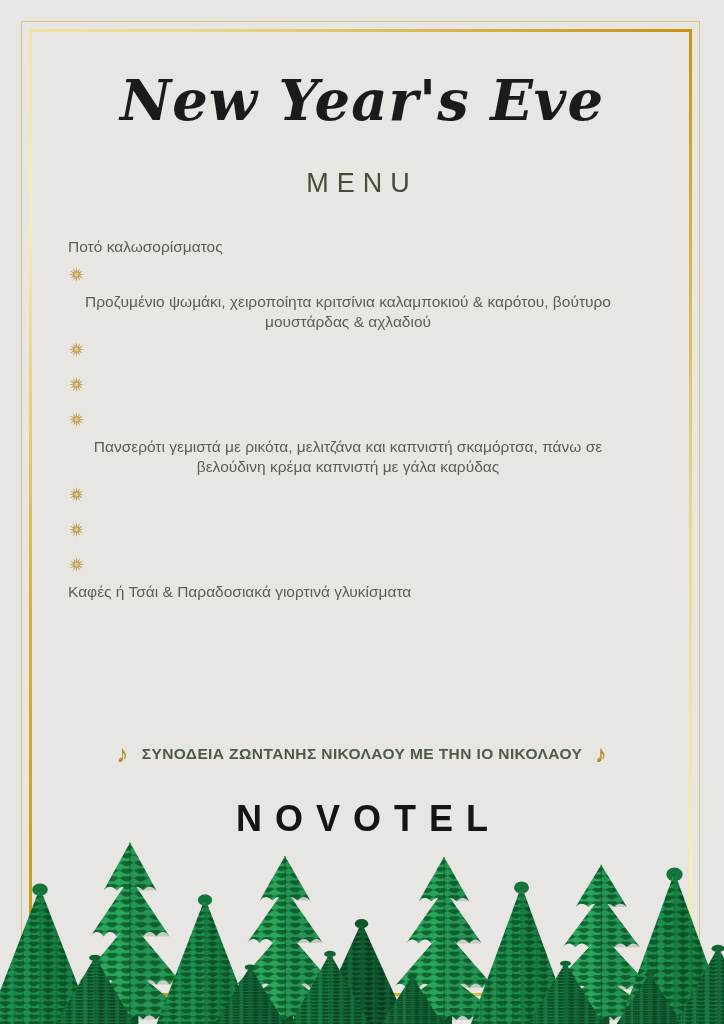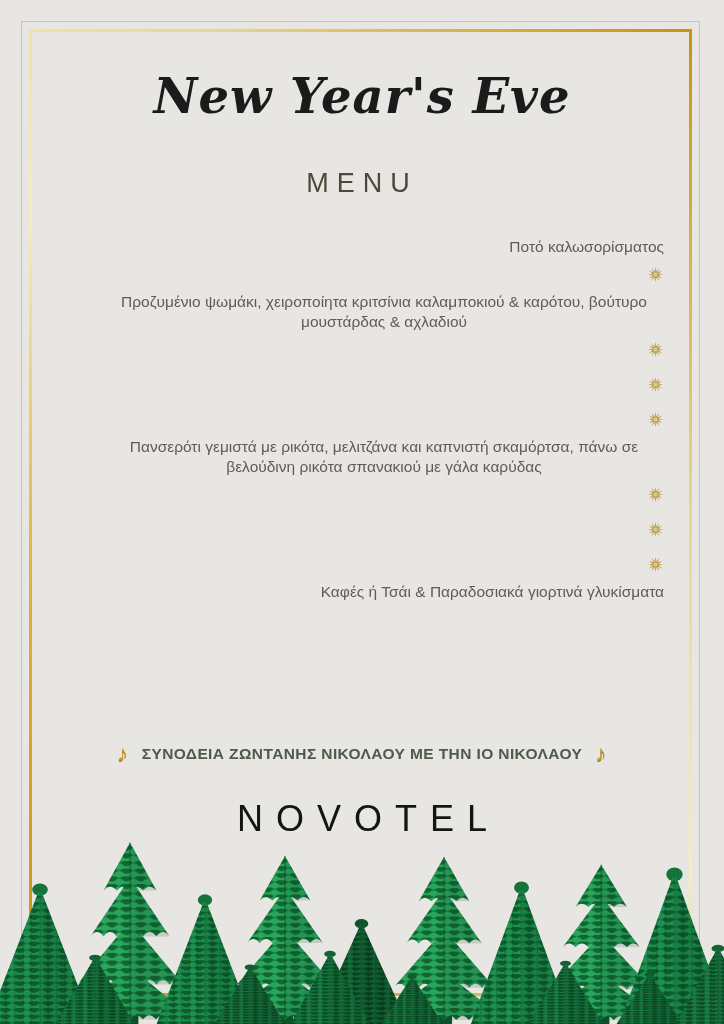--- a/index.html
+++ b/index.html
@@ -14,47 +14,47 @@
   }
   .frame-inner{
     position:absolute;inset:29px 32px 28px 29px;
     border:3.5px solid;
     border-image:linear-gradient(225deg,#c8930e 0%,#e8d78e 30%,#f6edb8 52%,#dcb13a 75%,#c8930e 100%) 1;
     pointer-events:none;
   }
   .title{
     position:absolute;top:72px;left:0;right:0;text-align:center;
     font-family:"DejaVu Serif",serif;font-style:italic;font-weight:700;
-    font-size:48px;color:#1b1b1b;letter-spacing:1px;line-height:1;
+    font-size:56px;color:#1b1b1b;letter-spacing:1px;line-height:1;
   }
   .subtitle{
     position:absolute;top:168px;left:0;right:0;text-align:center;
     font-size:27px;letter-spacing:8px;color:#4a4a3c;font-weight:400;
   }
   .menu{
-    position:absolute;top:237px;left:46px;right:60px;
-    display:flex;flex-direction:column;align-items:flex-end;
+    position:absolute;top:237px;left:68px;right:60px;
+    display:flex;flex-direction:column;align-items:flex-start;
   }
   .menu p{
     margin:0;font-size:15.5px;line-height:20px;color:#5d5d55;
     text-align:center;max-width:560px;
   }
   .star-row{height:17px;margin:9px 0;line-height:0;}
   .star-row svg{display:block;}
   .music-row{
     position:absolute;top:742px;left:0;right:0;
     display:flex;align-items:center;justify-content:center;gap:13px;
     color:#4d5a49;font-weight:700;font-size:15.5px;letter-spacing:.4px;
   }
   .note{color:#c9992e;font-size:23px;font-weight:400;line-height:1;
         text-shadow:0 1px 0 #8a6a1a;}
   .logo{
     position:absolute;top:798px;left:0;right:0;text-align:center;
     font-size:36px;letter-spacing:13px;padding-left:13px;
-    color:#141414;font-weight:400;
+    color:#141414;font-weight:700;
   }
   .trees{position:absolute;left:0;bottom:0;width:724px;height:200px;}
   .hidden-defs{position:absolute;width:0;height:0;}
 </style>
 </head>
 <body>
 
 <svg class="hidden-defs" aria-hidden="true">
   <defs>
     <pattern id="ridgesA" width="12" height="7" patternUnits="userSpaceOnUse">
@@ -118,21 +118,21 @@
     <div class="star-row">
         <svg width="17" height="17">
           <use href="#star16" width="17" height="17"></use>
         </svg>
       </div>
     <div class="star-row">
         <svg width="17" height="17">
           <use href="#star16" width="17" height="17"></use>
         </svg>
       </div>
-    <p>Πανσερότι γεμιστά με ρικότα, μελιτζάνα και καπνιστή σκαμόρτσα, πάνω σε βελούδινη ρικότα σπανακιού με γάλα καρύδας</p>
+    <p>Πανσερότι γεμιστά με ρικότα, μελιτζάνα και καπνιστή σκαμόρτσα, πάνω σε βελούδινη κρέμα καπνιστή με γάλα καρύδας</p>
     <div class="star-row">
         <svg width="17" height="17">
           <use href="#star16" width="17" height="17"></use>
         </svg>
       </div>
     <div class="star-row">
         <svg width="17" height="17">
           <use href="#star16" width="17" height="17"></use>
         </svg>
       </div>

